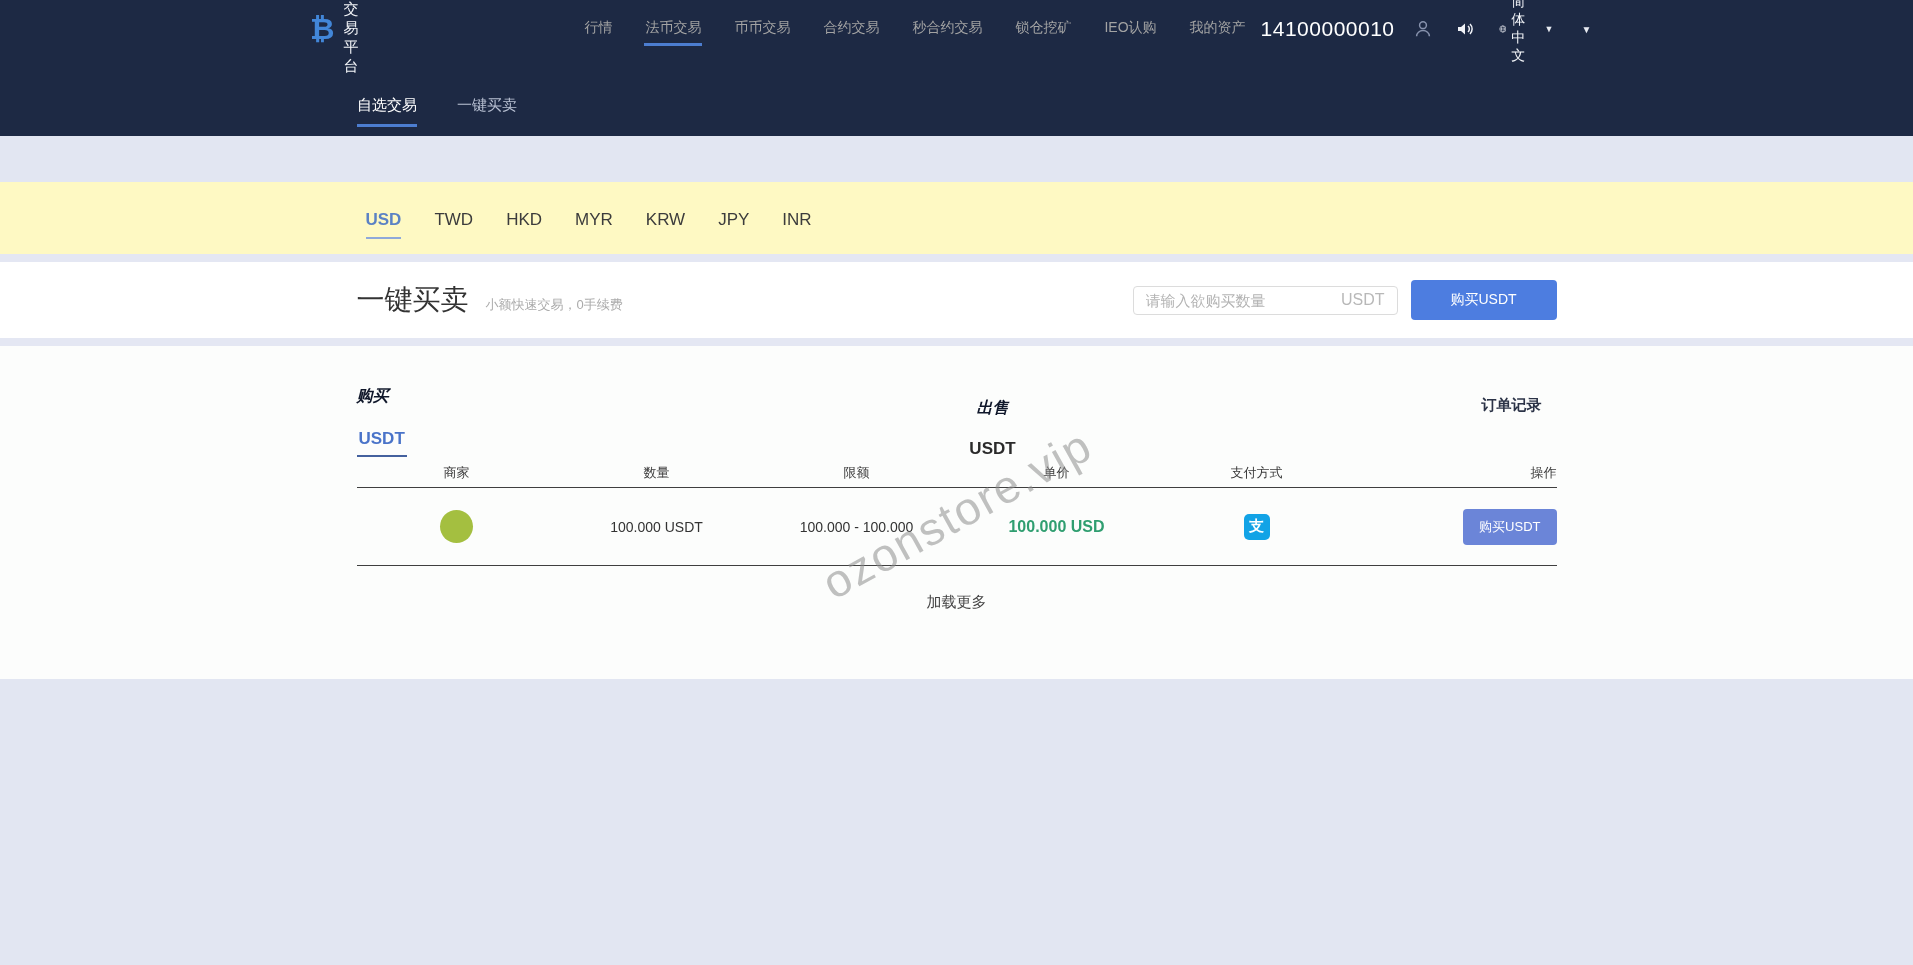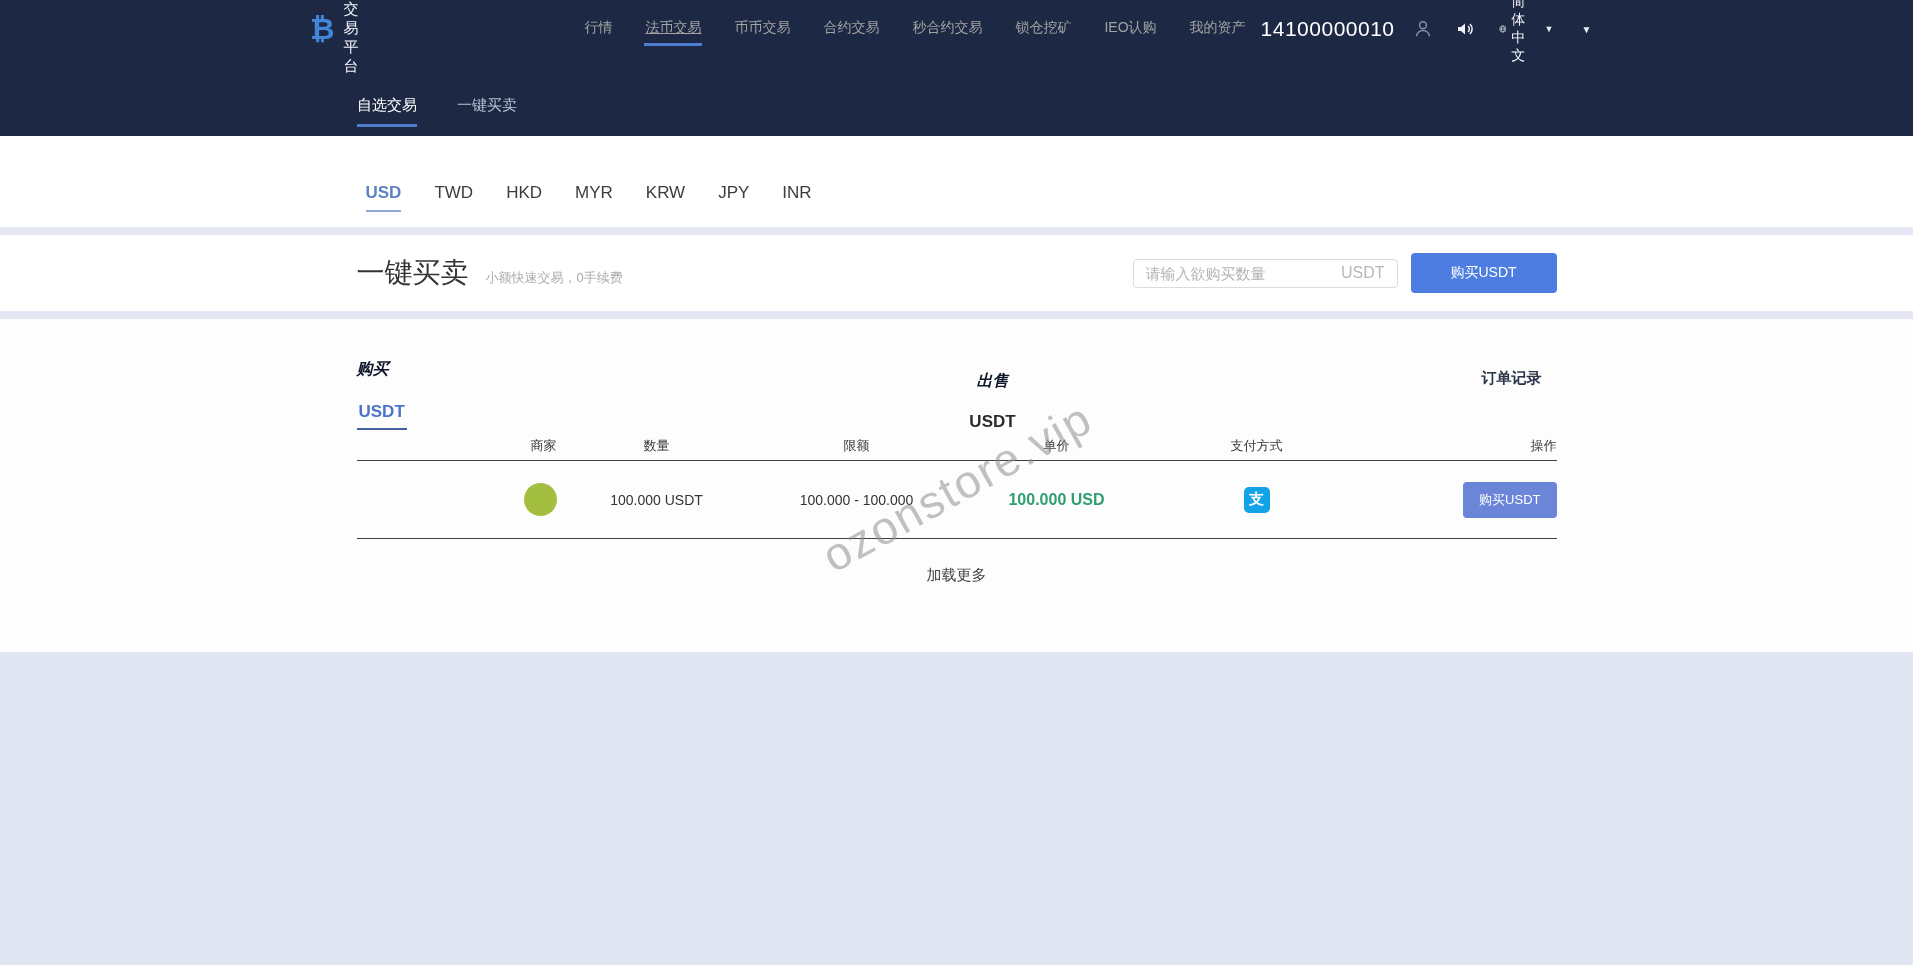--- a/index.html
+++ b/index.html
@@ -13,37 +13,37 @@
   .container { width:1200px; margin:0 auto; position:relative; }
 
   
   .header { background:#1d2944; height:136px; }
   .nav-row { display:flex; align-items:center; height:58px; padding-left:310px; padding-right:440px; }
   .logo { display:flex; align-items:center; gap:9px; cursor:pointer; }
   .logo-mark { font-size:30px; color:#4286d8; font-weight:bold; line-height:1; }
   .logo-text { color:#f2f4f8; font-size:15px; }
   .main-nav { display:flex; align-items:center; gap:31px; margin-left:225px; }
   .main-nav .nav-item { color:#a3a3a3; font-size:14px; cursor:pointer; padding:6px 1px; border-bottom:3px solid transparent; white-space:nowrap; }
-  .main-nav .nav-item.active { border-bottom-color:#4c7dd0;text-decoration:underline; }
+  .main-nav .nav-item.active { border-bottom-color:#4c7dd0; }
   .nav-right { display:flex; align-items:center; margin-left:14px; }
   .balance { color:#ffffff; font-size:21px; margin-right:16px; letter-spacing:.5px; }
   .icon-btn { display:flex; align-items:center; cursor:pointer; }
   .lang-group { display:flex; align-items:center; gap:5px; margin-left:24px; cursor:pointer; }
   .lang-label { color:#f2f4f8; font-size:14px; }
   .caret { color:#e8ebf2; font-size:9px; margin-left:4px; }
   .caret.lone { margin-left:28px; font-size:10px; }
   .person-svg { margin-left:2px; }
   .speaker-svg { margin-left:22px; }
 
   .subnav-row { height:78px; display:flex; align-items:flex-end; padding-left:357px; gap:40px; }
   .subtab { color:#b9c1d3; font-size:15px; padding-bottom:9px; margin-bottom:9px; border-bottom:3px solid transparent; cursor:pointer; }
   .subtab.active { color:#ffffff; border-bottom-color:#4c7dd0; }
 
   
-  .currency-section { background:#ffffff; height:91px; display:flex; align-items:flex-end; }
+  .currency-section { background:#fef9c3; height:72px; display:flex; align-items:flex-end;margin-top:46px; }
   .currency-tabs { display:flex; gap:33px; padding-left:9px; padding-bottom:15px; }
   .cur-tab { font-size:17px; color:#3c3c3c; cursor:pointer; padding-bottom:7px; border-bottom:2px solid transparent; }
   .cur-tab.active { color:#5b82c4; font-weight:bold; border-bottom-color:#8fa9d9; }
 
   .divider { height:8px; background:#e4e7f3; }
 
   
   .quicktrade-section { background:#ffffff; height:76px; }
   .quicktrade-section .container { display:flex; align-items:center; justify-content:space-between; height:100%; }
   .qt-left { display:flex; align-items:baseline; }
@@ -65,21 +65,21 @@
   .sell-block { position:absolute; left:53%; transform:translateX(-50%); top:52px; text-align:center; }
   .sell-coin { display:inline-block; margin-top:20px; font-size:17px; font-weight:bold; color:#2b2b2b; }
   .orders-link { position:absolute; right:15px; top:50px; font-size:15px; font-weight:bold; color:#2b3347; cursor:pointer; }
 
   .trade-table { position:relative; }
   .t-row { display:flex; align-items:center; }
   .t-head { height:30px; border-bottom:1px solid #3f3f3f; }
   .t-head .cell { font-size:13px; color:#3a3a3a; }
   .t-body { height:78px; border-bottom:1px solid #3f3f3f; }
   .cell { width:200px; text-align:center; }
-  .cell.c-first { text-align:right; }
+  .cell.c-first { text-align:center; }
   .cell.c-last { text-align:right; }
   .t-body .cell { font-size:14px; color:#333333; }
   .avatar { display:inline-block; width:33px; height:33px; border-radius:50%; background:#a4bf40; vertical-align:middle; }
   .price-cell { color:#2f9e70 !important; font-weight:bold; font-size:16px !important; }
   .pay-icon { display:inline-flex; width:26px; height:26px; border-radius:5px; background:#12a3e6; color:#ffffff; font-size:15px; font-weight:bold; align-items:center; justify-content:center; }
   .row-buy-btn { background:#6b85d8; color:#ffffff; border:none; border-radius:4px; font-size:13px; padding:9px 16px; cursor:pointer; font-family:"Liberation Sans",sans-serif; }
 
   .load-more { text-align:center; margin-top:27px; font-size:15px; color:#444444; cursor:pointer; }
 
   .watermark { position:absolute; left:50%; top:168px; transform:translate(-50%,-50%) rotate(-29deg); font-size:46px; color:#8f8f8f; opacity:.55; letter-spacing:2px; pointer-events:none; white-space:nowrap; }

